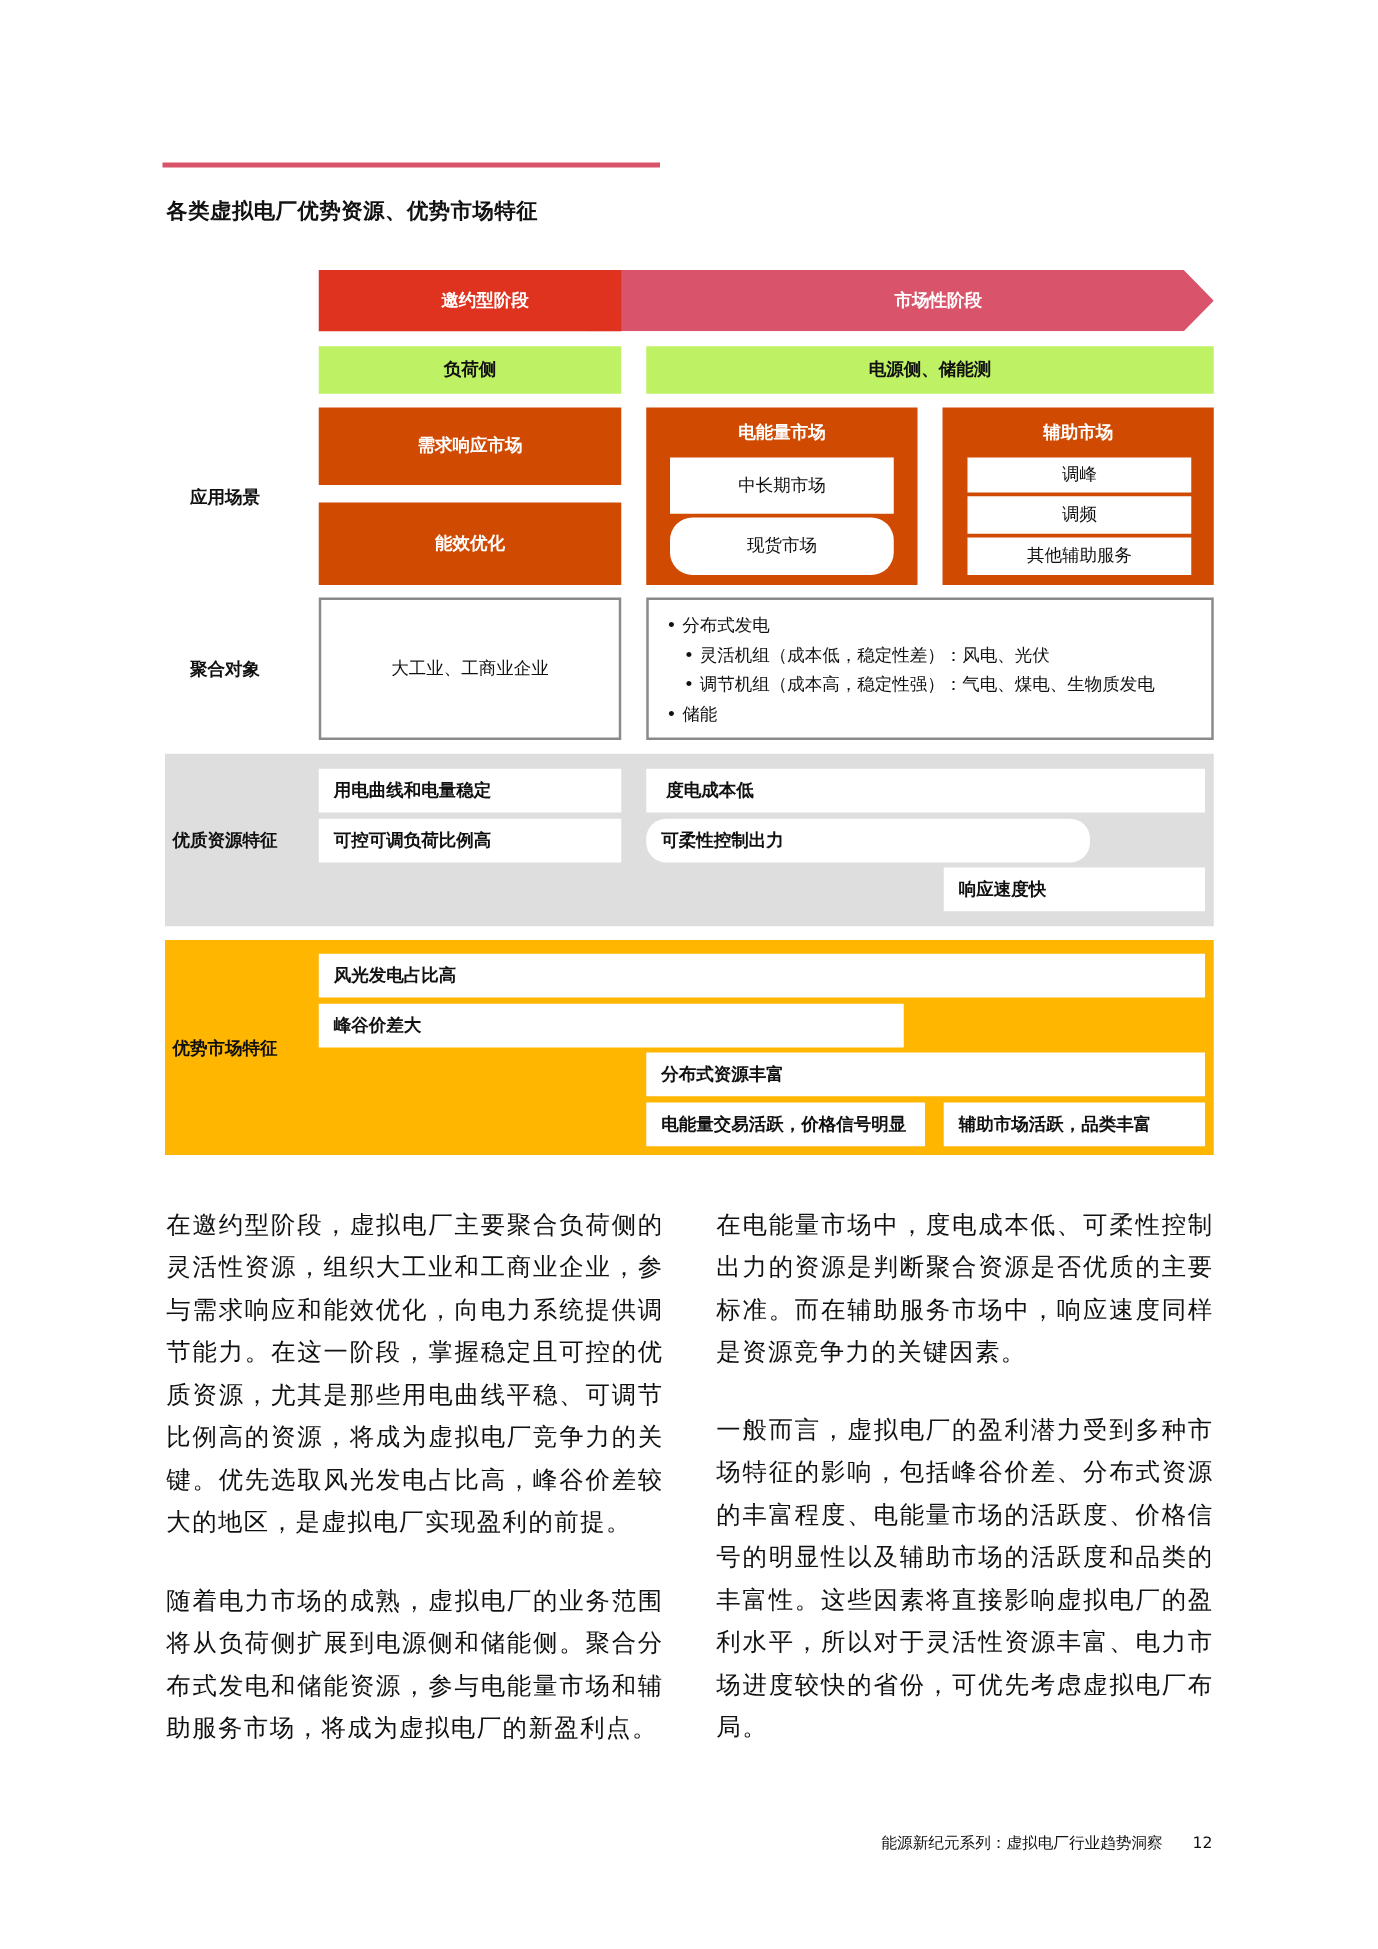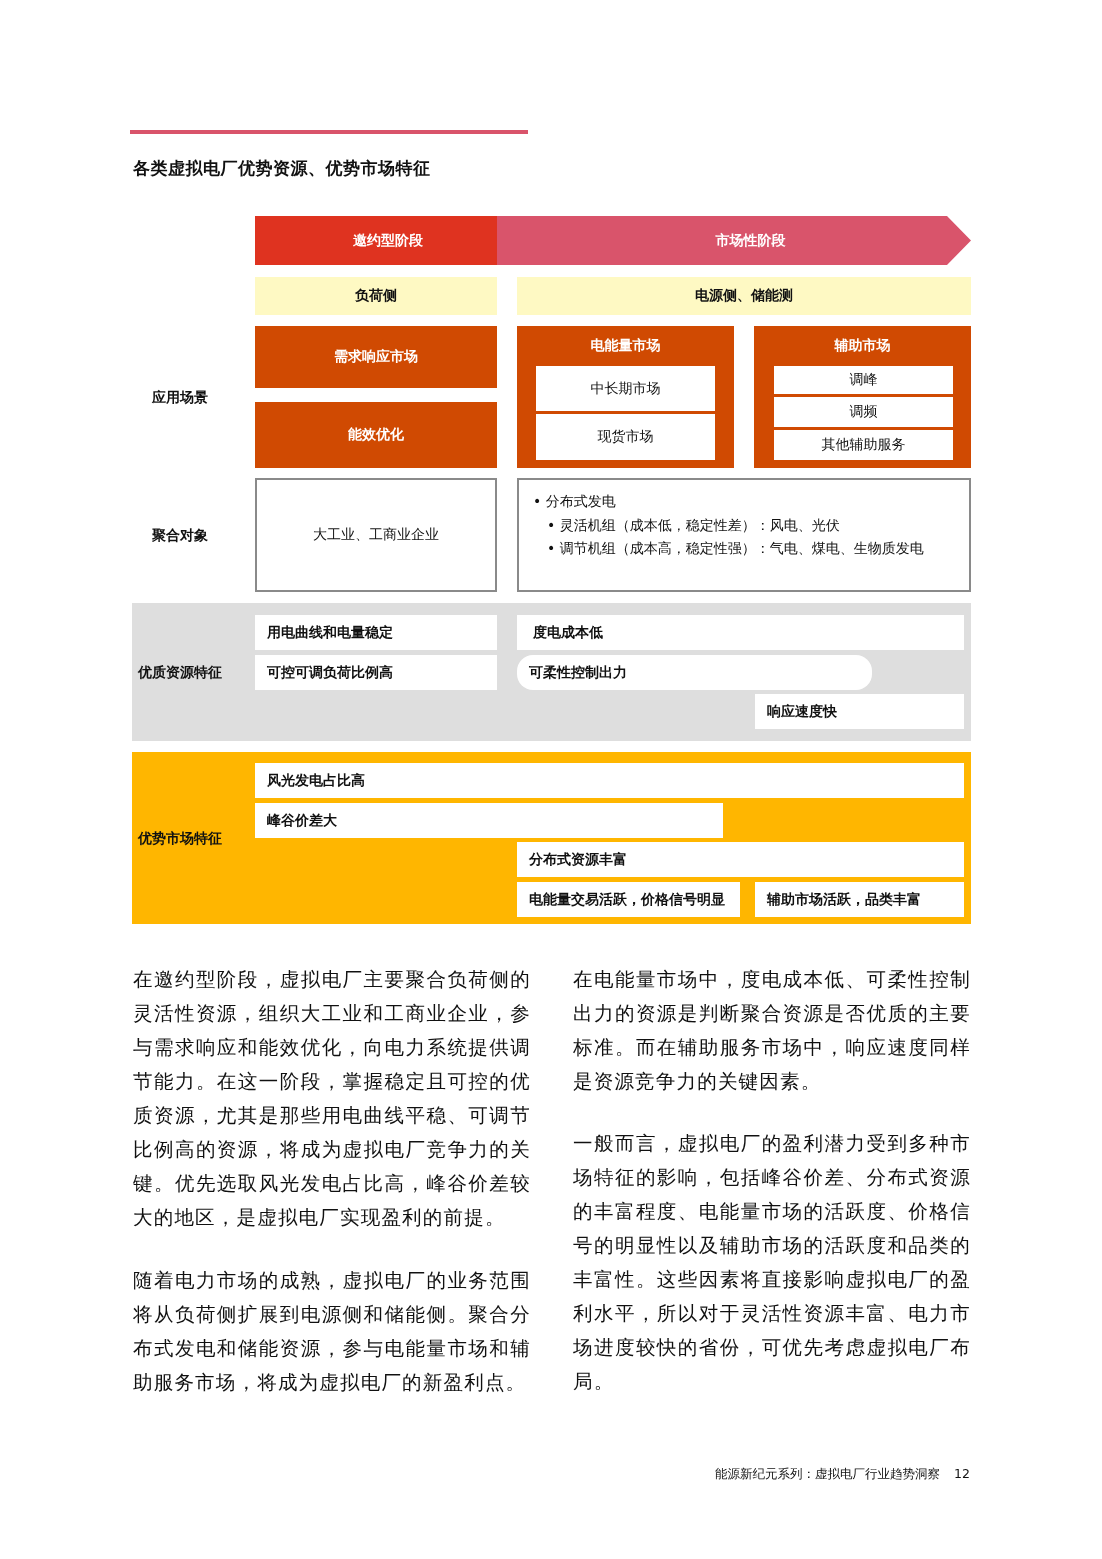--- a/index.html
+++ b/index.html
@@ -6,21 +6,21 @@
   body { width: 1102px; height: 1559px; position: relative; font-family: "DejaVu Sans", "Liberation Sans", sans-serif; color: #111; overflow: hidden; }
   .abs { position: absolute; box-sizing: border-box; }
   .topline { left: 130px; top: 130px; width: 398px; height: 4px; background: #d9546b; }
   .fig-title { left: 133px; top: 157px; font-size: 17px; font-weight: bold; letter-spacing: 0.5px; }
   .center { display: flex; align-items: center; justify-content: center; text-align: center; }
   .phase1 { left: 255px; top: 216px; width: 242px; height: 49px; background: #df3320; color: #fff; font-size: 14px; font-weight: bold; padding-left: 24px; }
   .phase2 { left: 470px; top: 216px; width: 501px; height: 49px; color: #fff; font-size: 14px; font-weight: bold; }
   .phase2 svg { position: absolute; left: 0; top: 0; }
   .phase2 span { position: relative; }
   .phase1-tip { left: 470px; top: 216px; width: 30px; height: 49px; }
-  .side { background: #fef9c3; font-size: 14px; font-weight: bold; color: #111; }
+  .side { background: #bef264; font-size: 14px; font-weight: bold; color: #111; }
   .scene { background: #d04a02; color: #fff; font-size: 14px; font-weight: bold; }
   .wbox { background: #fff; font-size: 14px; color: #111; }
   .rowlabel { font-size: 14px; font-weight: bold; color: #111; }
   .outline { border: 2px solid #8a8a8a; background: #fff; }
   .grayband { left: 132px; top: 603px; width: 839px; height: 138px; background: #dedede; }
   .yellowband { left: 132px; top: 752px; width: 839px; height: 172px; background: #ffb600; }
   .cell { background: #fff; font-size: 14px; font-weight: bold; color: #111; display: flex; align-items: center; padding-left: 12px; }
   .para { font-size: 19.5px; line-height: 34px; color: #111; letter-spacing: 1.2px; text-align: justify; }
   .bullets { font-size: 14px; color: #111; line-height: 23.5px; }
   .bullets div { white-space: nowrap; }
@@ -49,35 +49,36 @@
 <div class="abs side center" style="left:517px;top:277px;width:454px;height:38px;">电源侧、储能测</div>
 
 <div class="abs rowlabel" style="left:152px;top:389px;">应用场景</div>
 <div class="abs scene center" style="left:255px;top:326px;width:242px;height:62px;">需求响应市场</div>
 <div class="abs scene center" style="left:255px;top:402px;width:242px;height:66px;">能效优化</div>
 
 <div class="abs scene" style="left:517px;top:326px;width:217px;height:142px;">
   <div class="center" style="height:40px;">电能量市场</div>
 </div>
 <div class="abs wbox center" style="left:536px;top:366px;width:179px;height:45px;">中长期市场</div>
-<div class="abs wbox center" style="left:536px;top:414px;width:179px;height:46px;">现货市场</div>
+<div class="abs wbox center" style="left:536px;top:414px;width:179px;height:46px;border-radius:18px;">现货市场</div>
 
 <div class="abs scene" style="left:754px;top:326px;width:217px;height:142px;">
   <div class="center" style="height:40px;">辅助市场</div>
 </div>
 <div class="abs wbox center" style="left:774px;top:366px;width:179px;height:28px;">调峰</div>
 <div class="abs wbox center" style="left:774px;top:397px;width:179px;height:30px;">调频</div>
 <div class="abs wbox center" style="left:774px;top:430px;width:179px;height:30px;">其他辅助服务</div>
 
 <div class="abs rowlabel" style="left:152px;top:527px;">聚合对象</div>
 <div class="abs outline center" style="left:255px;top:478px;width:242px;height:114px;font-size:14px;">大工业、工商业企业</div>
 <div class="abs outline bullets" style="left:517px;top:478px;width:454px;height:114px;padding:10px 0 0 14px;">
   <div>• 分布式发电</div>
   <div style="padding-left:14px;">• 灵活机组（成本低，稳定性差）：风电、光伏</div>
   <div style="padding-left:14px;">• 调节机组（成本高，稳定性强）：气电、煤电、生物质发电</div>
+  <div>• 储能</div>
 </div>
 
 <div class="abs grayband"></div>
 <div class="abs rowlabel" style="left:138px;top:664px;">优质资源特征</div>
 <div class="abs cell" style="left:255px;top:615px;width:242px;height:35px;">用电曲线和电量稳定</div>
 <div class="abs cell" style="left:255px;top:655px;width:242px;height:35px;">可控可调负荷比例高</div>
 <div class="abs cell" style="left:517px;top:615px;width:447px;height:35px;padding-left:16px;">度电成本低</div>
 <div class="abs cell" style="left:517px;top:655px;width:355px;height:35px;border-radius:16px;">可柔性控制出力</div>
 <div class="abs cell" style="left:755px;top:694px;width:209px;height:35px;">响应速度快</div>
 
@@ -89,14 +90,14 @@
 <div class="abs cell" style="left:517px;top:882px;width:223px;height:35px;">电能量交易活跃，价格信号明显</div>
 <div class="abs cell" style="left:755px;top:882px;width:209px;height:35px;">辅助市场活跃，品类丰富</div>
 
 <div class="abs para" style="left:133px;top:963px;width:398px;">在邀约型阶段，虚拟电厂主要聚合负荷侧的灵活性资源，组织大工业和工商业企业，参与需求响应和能效优化，向电力系统提供调节能力。在这一阶段，掌握稳定且可控的优质资源，尤其是那些用电曲线平稳、可调节比例高的资源，将成为虚拟电厂竞争力的关键。优先选取风光发电占比高，峰谷价差较大的地区，是虚拟电厂实现盈利的前提。</div>
 <div class="abs para" style="left:133px;top:1264px;width:398px;">随着电力市场的成熟，虚拟电厂的业务范围将从负荷侧扩展到电源侧和储能侧。聚合分布式发电和储能资源，参与电能量市场和辅助服务市场，将成为虚拟电厂的新盈利点。</div>
 <div class="abs para" style="left:573px;top:963px;width:398px;">在电能量市场中，度电成本低、可柔性控制出力的资源是判断聚合资源是否优质的主要标准。而在辅助服务市场中，响应速度同样是资源竞争力的关键因素。</div>
 <div class="abs para" style="left:573px;top:1127px;width:398px;">一般而言，虚拟电厂的盈利潜力受到多种市场特征的影响，包括峰谷价差、分布式资源的丰富程度、电能量市场的活跃度、价格信号的明显性以及辅助市场的活跃度和品类的丰富性。这些因素将直接影响虚拟电厂的盈利水平，所以对于灵活性资源丰富、电力市场进度较快的省份，可优先考虑虚拟电厂布局。</div>
 
 <div class="abs footer">
   <span>能源新纪元系列：虚拟电厂行业趋势洞察</span>
-  <span style="margin-left:10px;">12</span>
+  <span style="margin-left:20px;">12</span>
 </div>
 
 </body></html>

